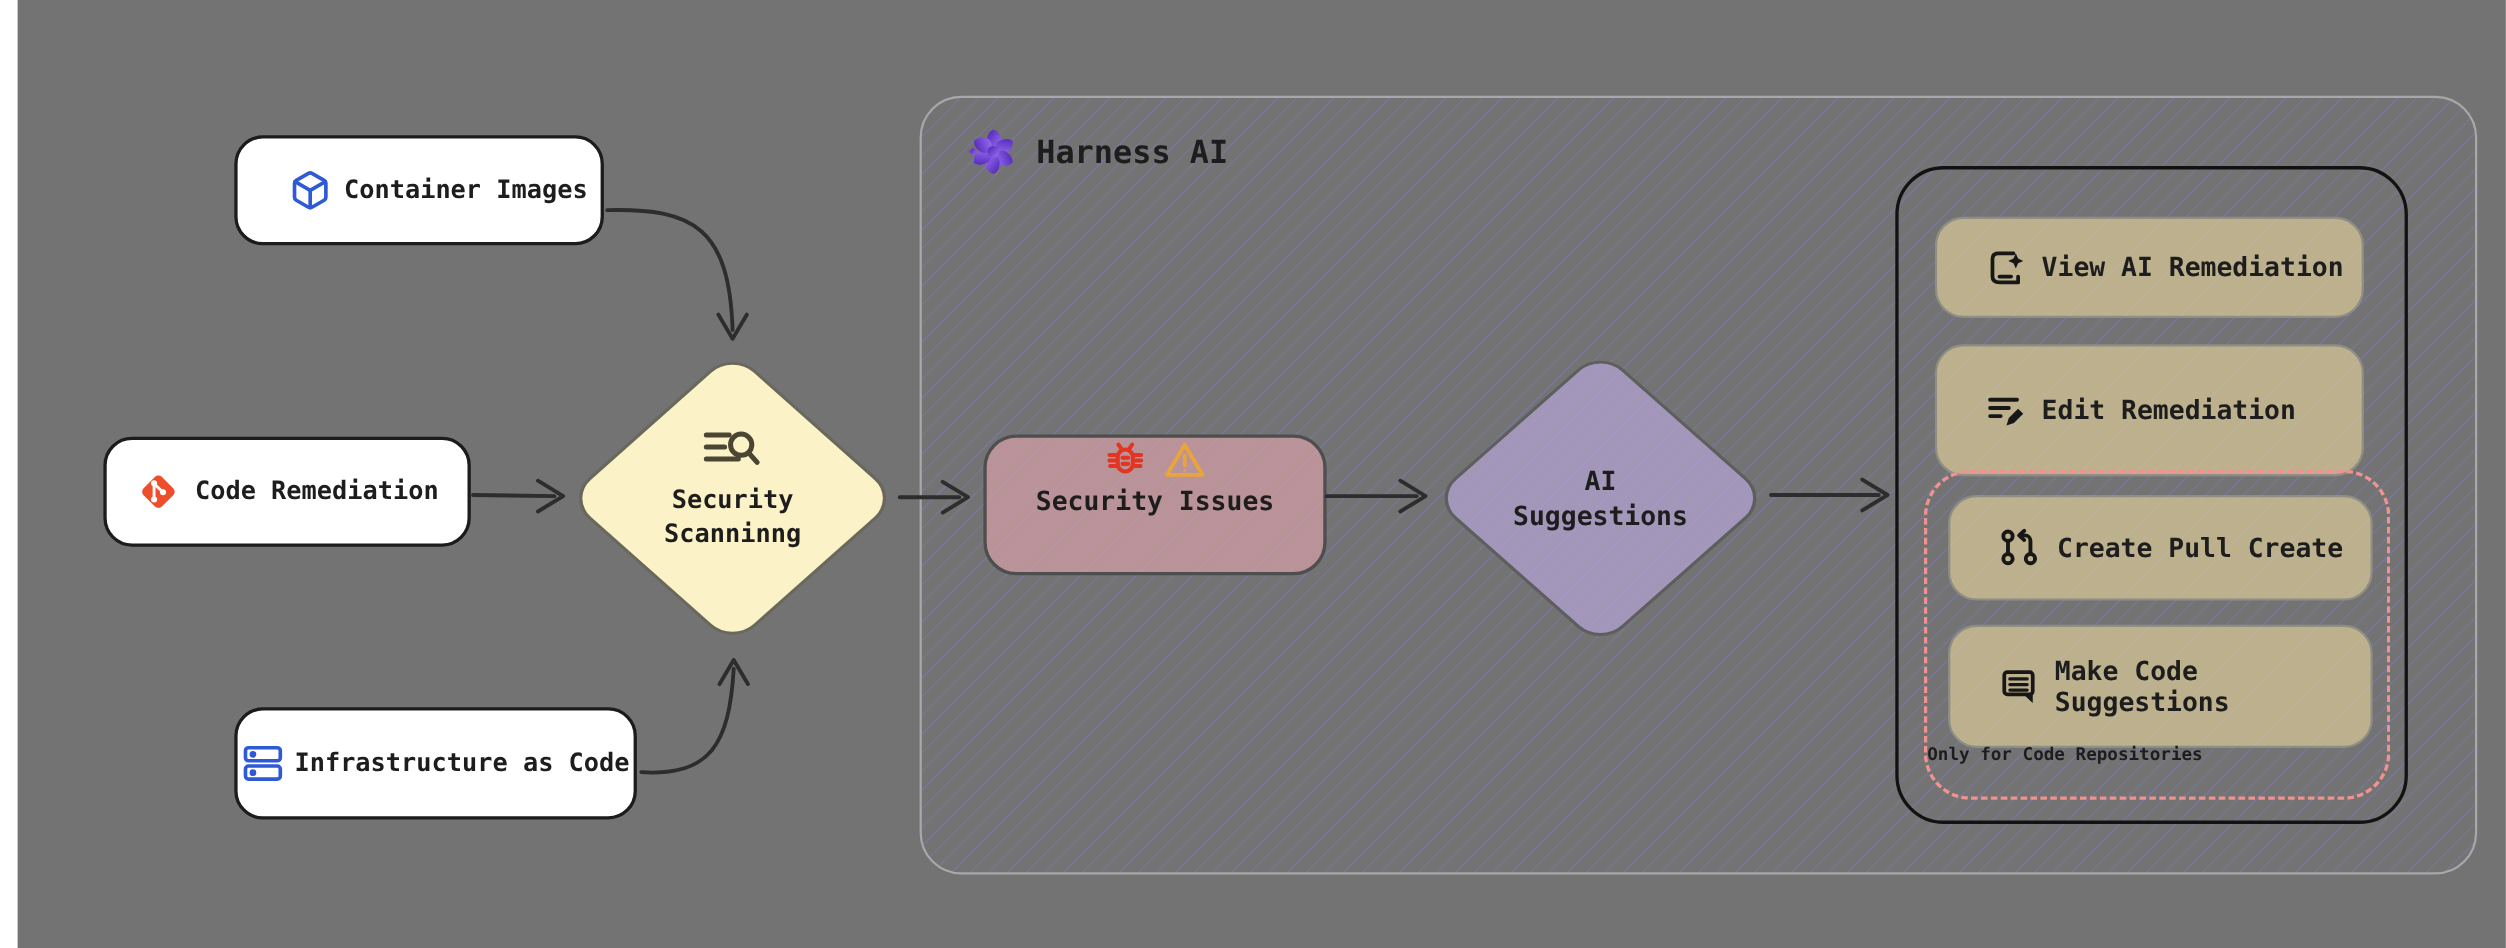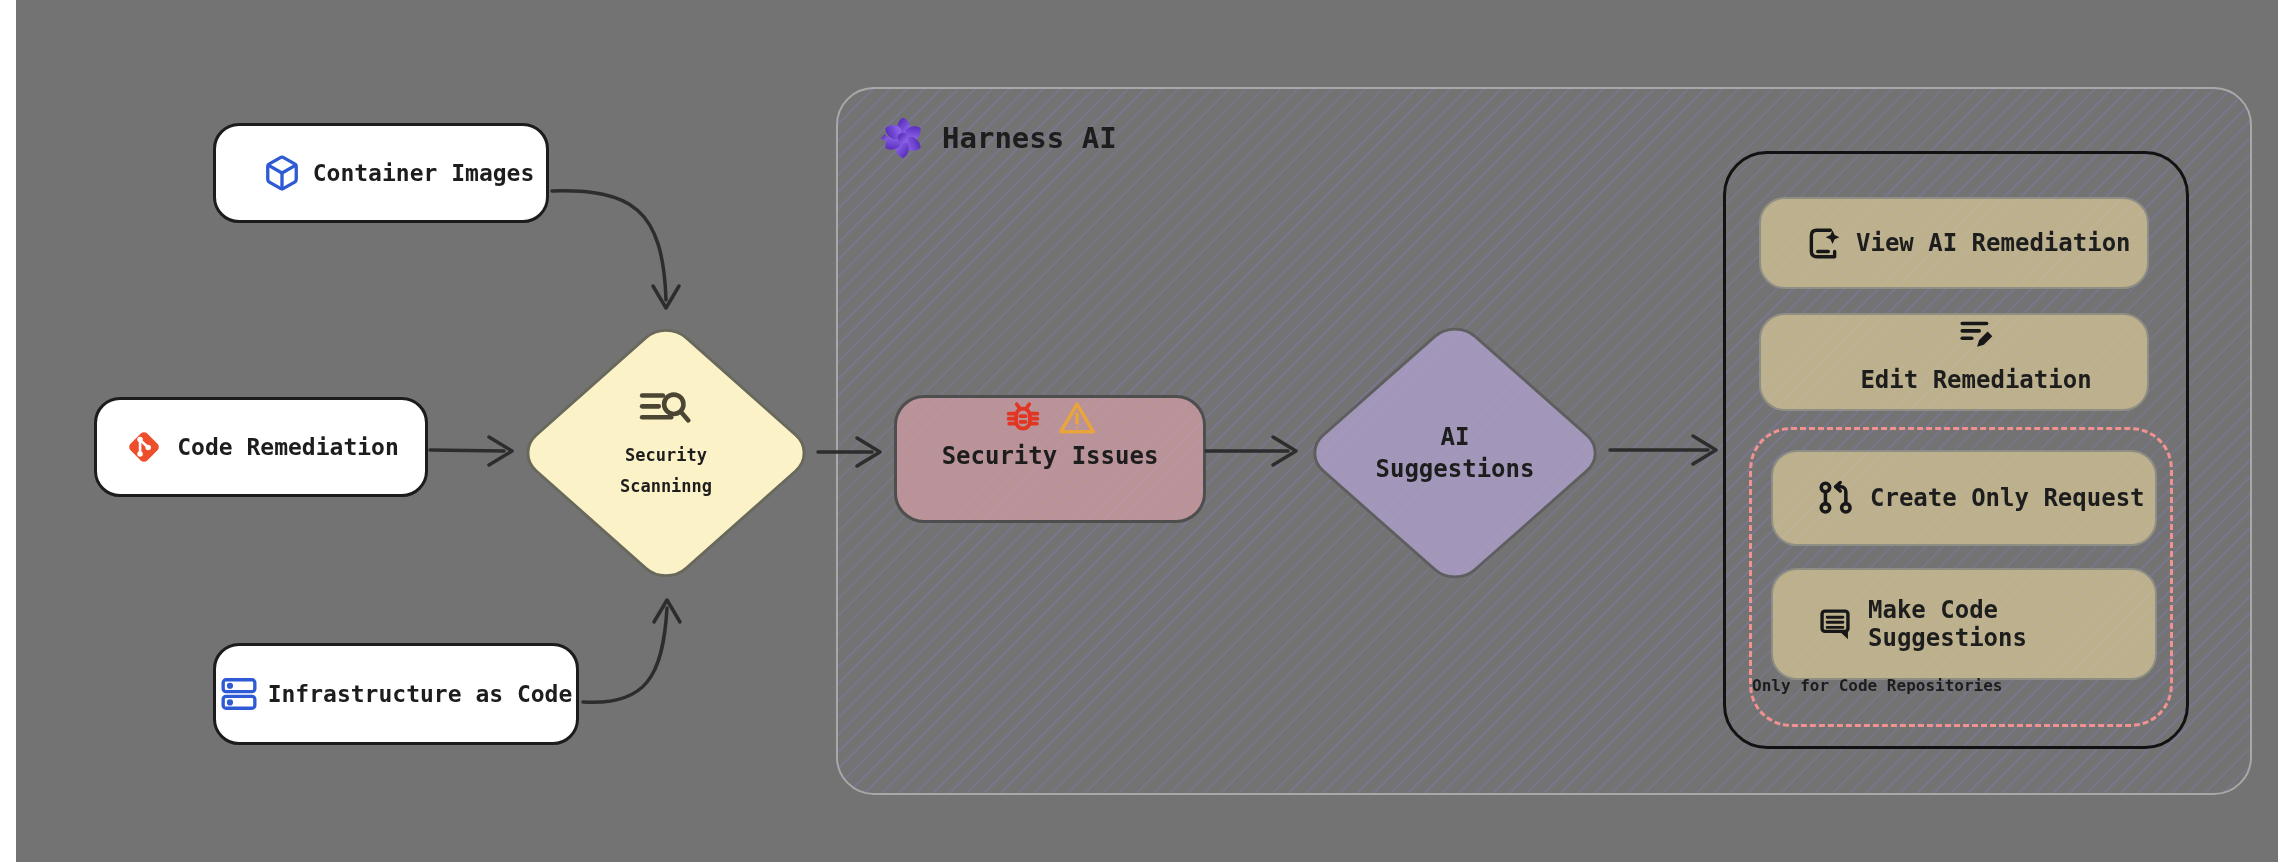--- a/index.html
+++ b/index.html
@@ -13,39 +13,39 @@
            border:3px solid #1c1c1c;border-radius:26px;font-size:23px;z-index:2;}
 
   
   .diamond-wrap{z-index:2;}
   .diamond-shape{position:absolute;left:50%;top:50%;border-radius:30px;}
   .d-yellow{width:215px;height:215px;transform:translate(-50%,-50%) scaleY(0.888) rotate(45deg);
             background:#fcf2c7;border:3px solid #68685c;}
   .d-purple{width:218px;height:218px;transform:translate(-50%,-50%) scaleY(0.883) rotate(45deg);
             background:rgba(201,181,242,0.55);border:3px solid #5e5e5e;}
   .diamond-content{position:absolute;inset:0;display:flex;flex-direction:column;align-items:center;
-            justify-content:center;text-align:center;font-size:17px;line-height:31px;}
+            justify-content:center;text-align:center;font-size:23px;line-height:31px;}
 
   
   .harness{left:820px;top:87px;width:1416px;height:708px;border:2.5px solid #a8a8a8;border-radius:38px;
            background-image:repeating-linear-gradient(135deg,rgba(140,130,230,0.20) 0px,rgba(140,130,230,0.20) 1.8px,transparent 1.8px,transparent 12px);
            z-index:1;}
   .harness-label{position:absolute;left:40px;top:24px;display:flex;align-items:center;gap:14px;font-size:29px;}
 
   .issues-box{position:absolute;left:56px;top:306px;width:312px;height:128px;
               background:rgba(242,173,180,0.55);border:3px solid #4e4e4e;border-radius:30px;
               display:flex;flex-direction:column;align-items:center;justify-content:flex-start;gap:4px;font-size:24px;}
   .issues-icons{display:flex;gap:14px;align-items:center;}
 
   .actions{position:absolute;left:885px;top:62px;width:466px;height:598px;
            border:3.5px solid #121212;border-radius:44px;}
   .action-btn{position:absolute;display:flex;align-items:center;gap:15px;padding-left:44px;
               background:rgba(247,228,160,0.55);border:2.5px solid #8e8e85;border-radius:26px;font-size:24px;}
   .btn-view{left:33px;top:43px;width:390px;height:92px;}
-  .btn-edit{left:33px;top:159px;width:390px;height:98px;flex-direction:column;}
+  .btn-edit{left:33px;top:159px;width:390px;height:120px;}
   .dashed-group{position:absolute;left:23px;top:273px;width:424px;height:300px;
                 border:3px dashed #f0928f;border-radius:42px;}
   .btn-pr{left:19px;top:20px;width:386px;height:96px;}
   .btn-suggest{left:19px;top:138px;width:386px;height:112px;}
   .note{position:absolute;left:0;right:0;top:246px;text-align:left;font-size:16px;}
 
   .arrow-layer{position:absolute;inset:0;z-index:3;pointer-events:none;}
   svg{display:block;}
 </style>
 </head>
@@ -172,21 +172,21 @@
           <span>
             <svg width="38" height="38" viewBox="0 0 27 27" fill="none" stroke="#171717" stroke-width="2.5" stroke-linecap="round" stroke-linejoin="round">
               <circle cx="6" cy="6" r="3"></circle>
               <path d="M6 9 V17.5"></path>
               <circle cx="6" cy="20.5" r="3"></circle>
               <path d="M13.5 5.5 h3.5 a3.5 3.5 0 0 1 3.5 3.5 v8"></path>
               <path d="M16.5 2.5 L13.2 5.5 L16.5 8.5"></path>
               <circle cx="20.5" cy="20.5" r="3"></circle>
             </svg>
           </span>
-          <span>Create Only Request</span>
+          <span>Create Pull Create</span>
         </div>
 
         <div class="action-btn btn-suggest">
           <span>
             <svg width="36" height="36" viewBox="0 0 32 32" fill="none">
               <rect x="4.5" y="4.5" width="23" height="18" rx="2.5" stroke="#171717" stroke-width="3"></rect>
               <path d="M9 10 H23 M9 14.5 H23 M9 19 H23" stroke="#171717" stroke-width="2.6" stroke-linecap="round"></path>
               <path d="M19.5 22 L27.5 22 L27.5 29.5 Z" fill="#171717"></path>
             </svg>
           </span>

